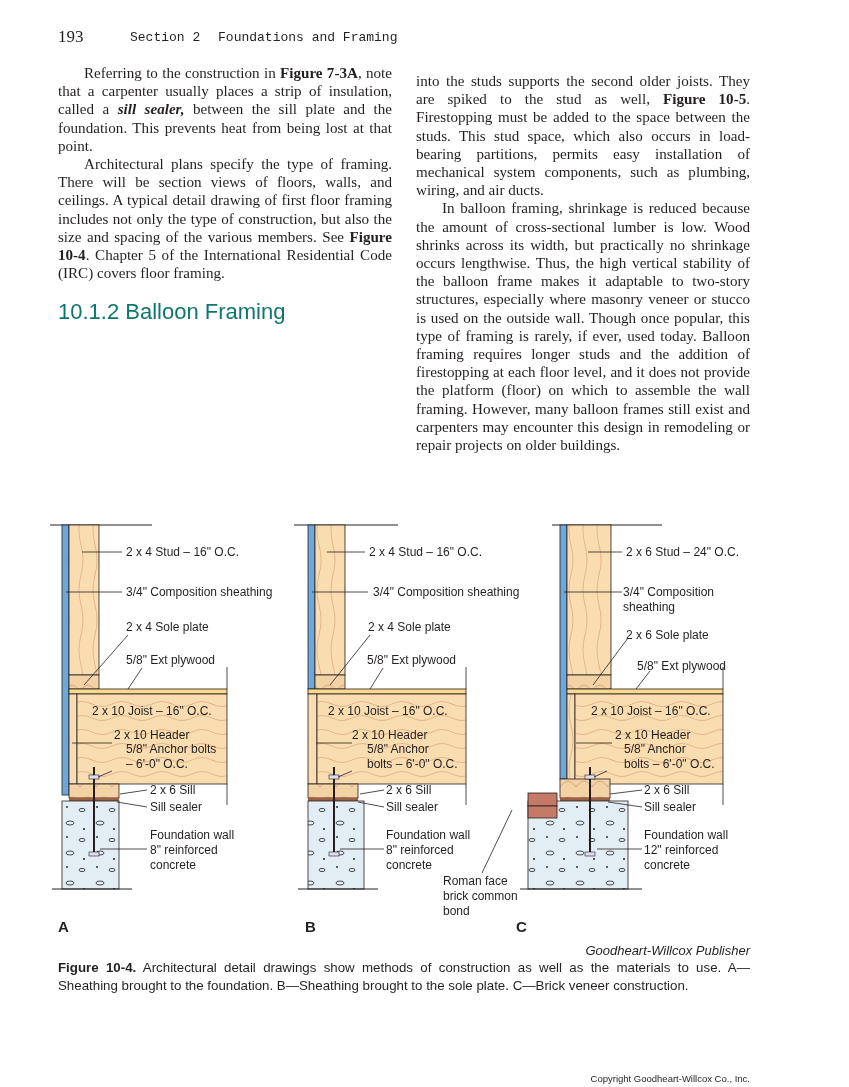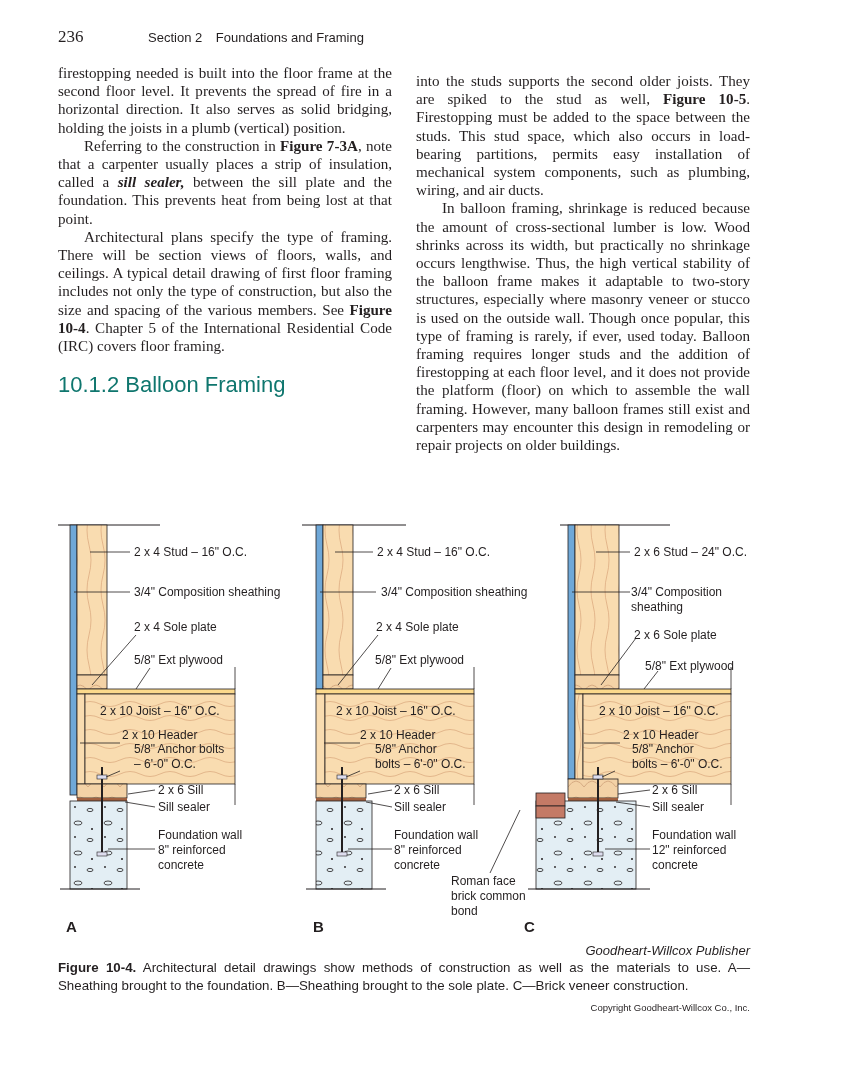--- a/index.html
+++ b/index.html
@@ -1,52 +1,51 @@
 <!DOCTYPE html>
 <html><head>
 <meta charset="utf-8">
 <style>
   html, body { margin:0; padding:0; background:#ffffff; }
   body { width:849px; height:1087px; position:relative; overflow:hidden; color:#231f20; }
 
   .page-number { position:absolute; left:58px; top:27px; font-family:"Liberation Serif", serif; font-size:17px; }
-  .running-head { position:absolute; left:148px; top:30px; font-family:Liberation Sans, sans-serif; font-size:13px; }
+  .running-head { position:absolute; left:130px; top:30px; font-family:Liberation Mono, monospace; font-size:13px; }
   .running-head span + span { margin-left:10px; }
 
   .col { position:absolute; font-family:"Liberation Serif", serif; font-size:15.1px; line-height:18.2px; text-align:justify; hyphens:manual; }
   .col-left { left:58px; top:64px; width:334px; }
   .col-right { left:416px; top:72px; width:334px; }
   .col p { margin:0; }
   .col p.indent { text-indent:26px; }
   .col b { font-weight:bold; }
   .col i.term { font-weight:bold; font-style:italic; }
 
   .section-heading { font-family:"Liberation Sans", sans-serif; color:#0f766e; font-size:22px; font-weight:normal; margin:17px 0 9px 0; line-height:26px; text-align:left; }
 
-  .figure { position:absolute; left:40px; top:515px; width:740px; height:420px;text-align:right; }
+  .figure { position:absolute; left:32px; top:515px; width:740px; height:420px;text-align:right; }
   .figure svg { position:absolute; left:0; top:0; }
   .fig-label { font-family:"Liberation Sans", sans-serif; font-size:12px; fill:#231f20; }
   .panel-letter { font-family:"Liberation Sans", sans-serif; font-size:15px; font-weight:bold; fill:#231f20; }
 
   .credit { position:absolute; right:99px; top:943px; font-family:"Liberation Sans", sans-serif; font-size:13px; font-style:italic; color:#231f20; }
   .caption { position:absolute; left:58px; top:959px; width:692px; font-family:"Liberation Sans", sans-serif; font-size:13.3px; line-height:18px; text-align:justify; }
   .caption b { font-weight:bold; }
-  .copyright { position:absolute; right:99px; top:1002px; font-family:"Liberation Sans", sans-serif; font-size:9.5px; color:#231f20; }
+  .copyright { position:absolute; right:99px; top:1073px; font-family:"Liberation Sans", sans-serif; font-size:9.5px; color:#231f20; }
 </style>
 </head>
 <body>
 
-<div class="page-number">236</div>
+<div class="page-number">193</div>
 <div class="running-head">
   <span>Section 2</span>
   <span>Foundations and Framing</span>
 </div>
 
 <div class="col col-left">
-  <p>firestopping needed is built into the floor frame at the second floor level. It prevents the spread of fire in a horizontal direction. It also serves as solid bridging, holding the joists in a plumb (vertical) position.</p>
   <p class="indent"><span>Referring to the construction in </span><b>Figure 7-3A</b><span>, note that a carpenter usually places a strip of insu­lation, called a </span><i class="term">sill sealer,</i><span> between the sill plate and the foundation. This prevents heat from being lost at that point.</span></p>
   <p class="indent"><span>Architectural plans specify the type of fram­ing. There will be section views of floors, walls, and ceilings. A typical detail drawing of first floor framing includes not only the type of construction, but also the size and spacing of the various mem­bers. See </span><b>Figure 10-4</b><span>. Chapter 5 of the International Residential Code (IRC) covers floor framing.</span></p>
   <h2 class="section-heading">10.1.2 Balloon Framing</h2>
 </div>
 
 <div class="col col-right">
   <p><span>into the studs supports the second older joists. They are spiked to the stud as well, </span><b>Figure 10-5</b><span>. Firestopping must be added to the space between the studs. This stud space, which also occurs in load-bearing partitions, permits easy installa­tion of mechanical system components, such as plumbing, wiring, and air ducts.</span></p>
   <p class="indent">In balloon framing, shrinkage is reduced because the amount of cross-sectional lumber is low. Wood shrinks across its width, but practi­cally no shrinkage occurs lengthwise. Thus, the high vertical stability of the balloon frame makes it adaptable to two-story structures, especially where masonry veneer or stucco is used on the outside wall. Though once popular, this type of framing is rarely, if ever, used today. Balloon framing requires longer studs and the addition of firestopping at each floor level, and it does not pro­vide the platform (floor) on which to assemble the wall framing. However, many balloon frames still exist and carpenters may encounter this design in remodeling or repair projects on older buildings.</p>
 </div>
 

